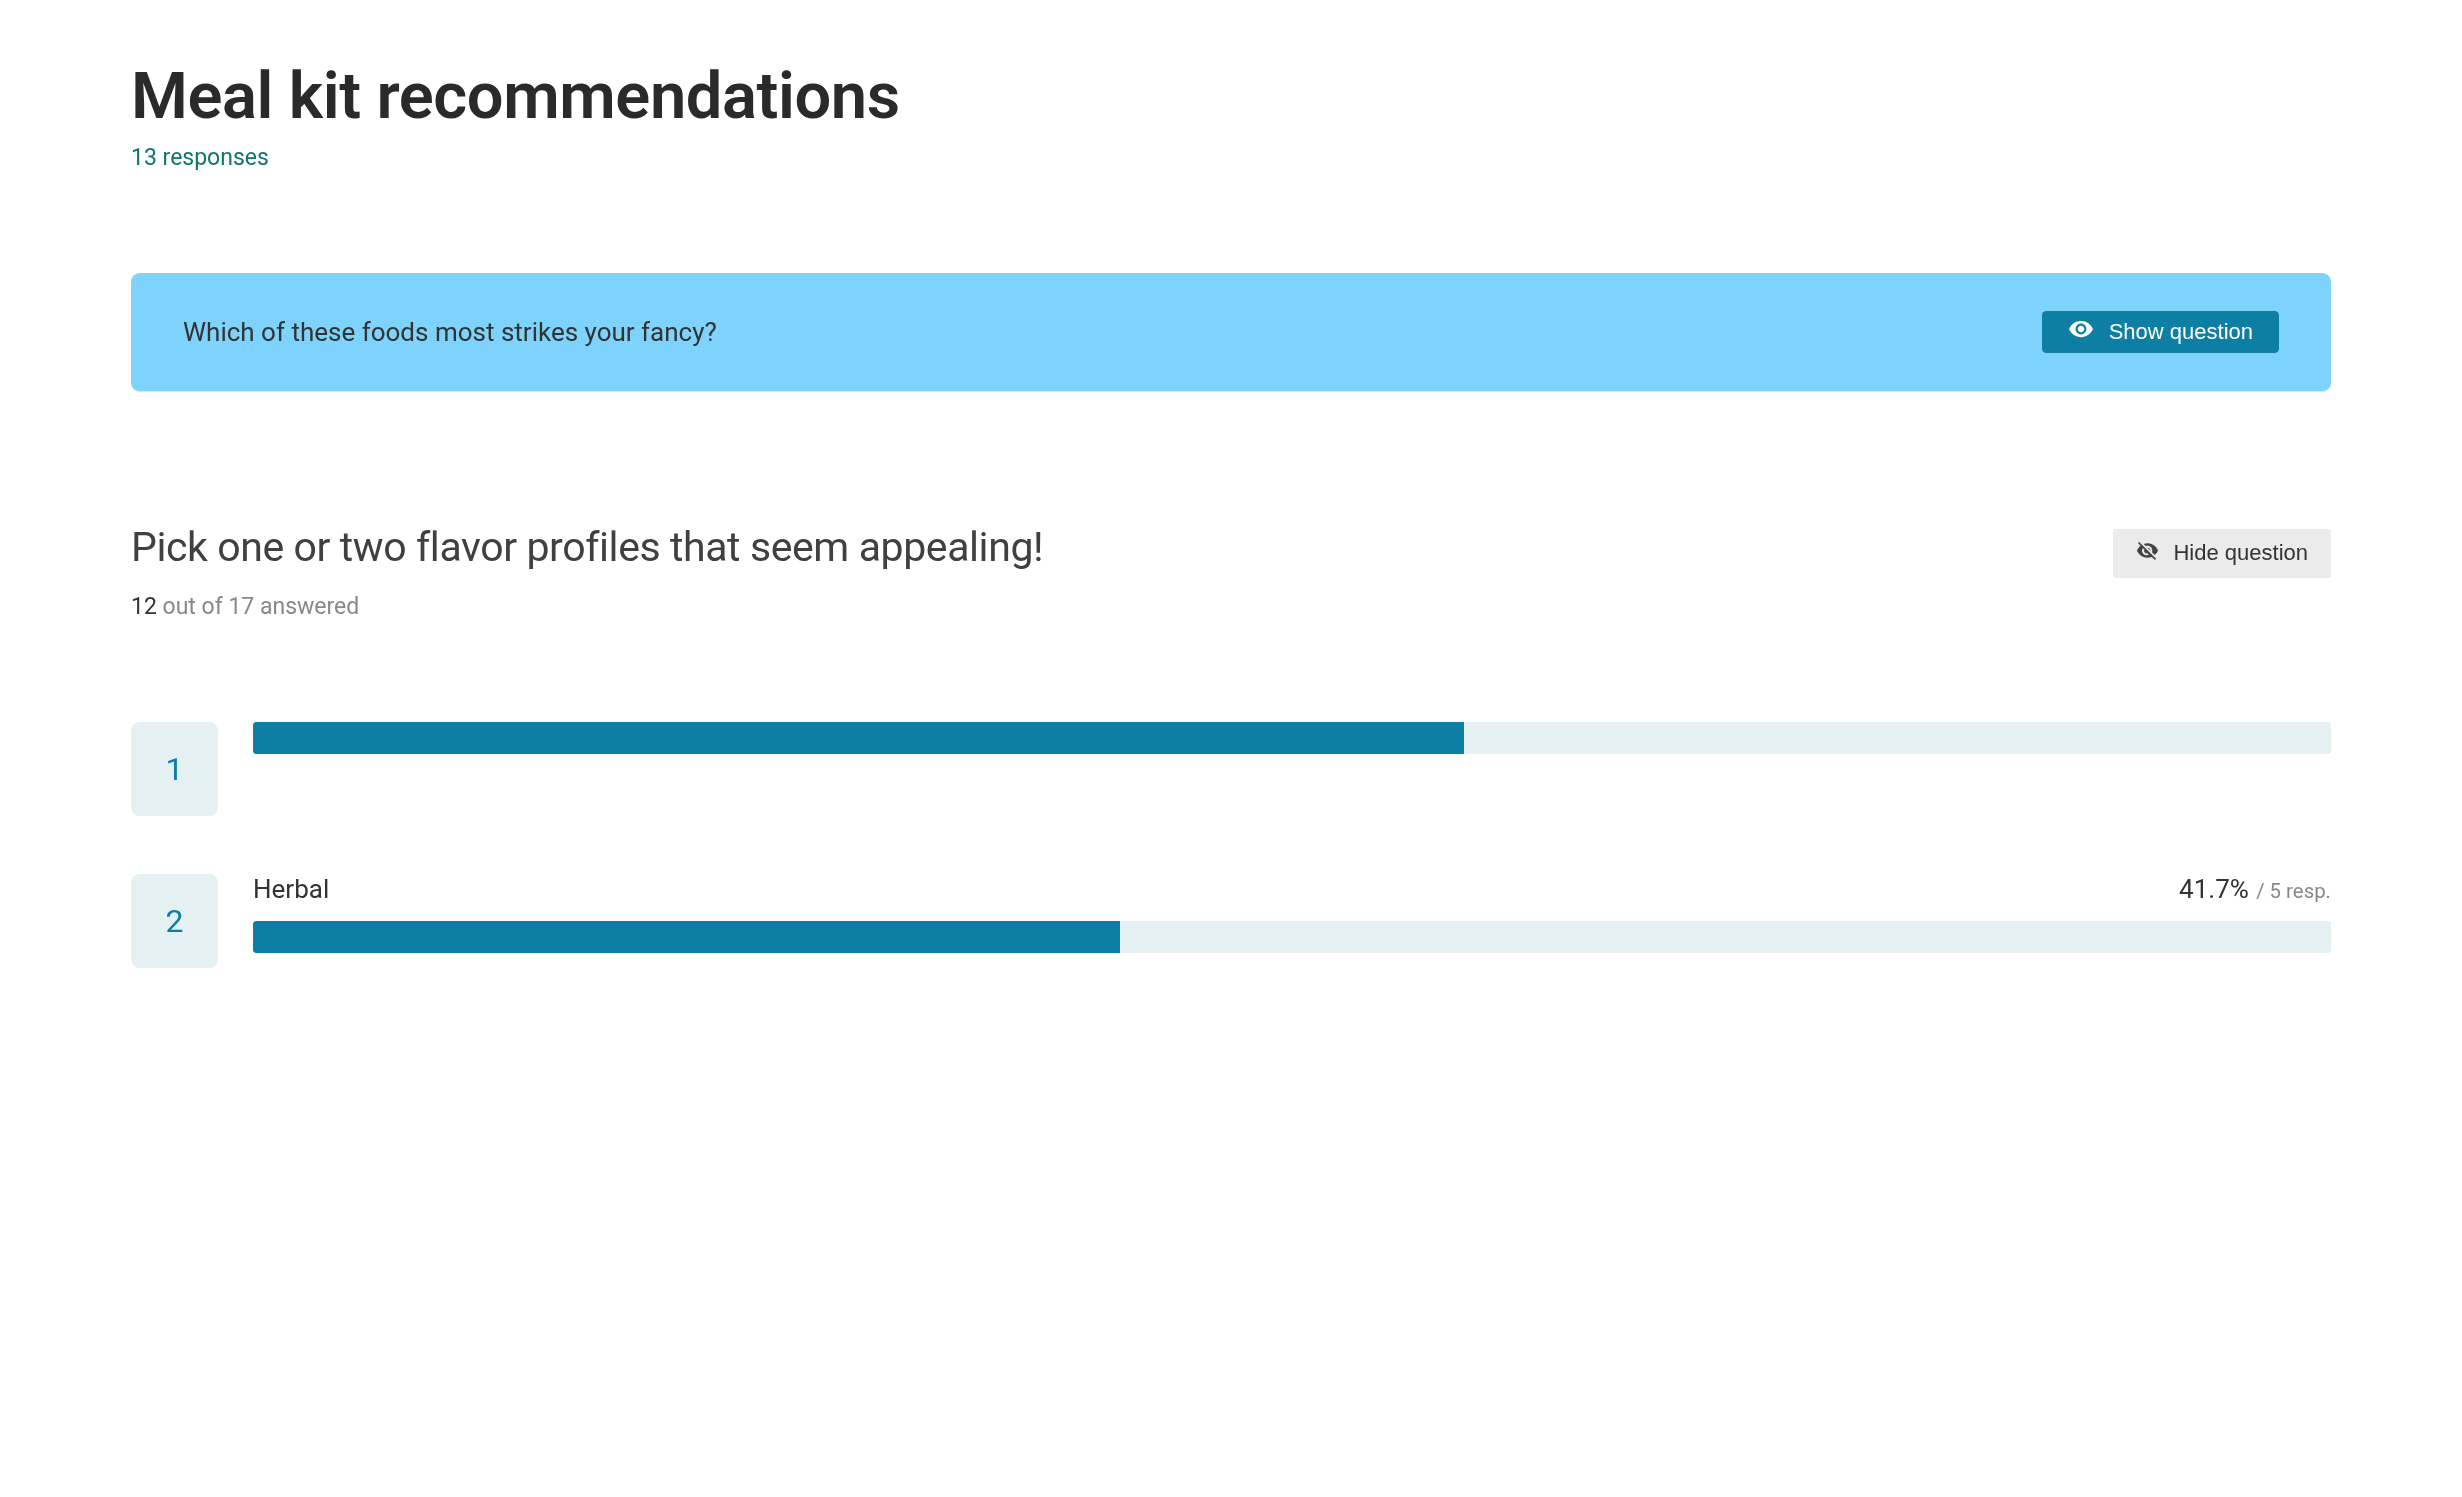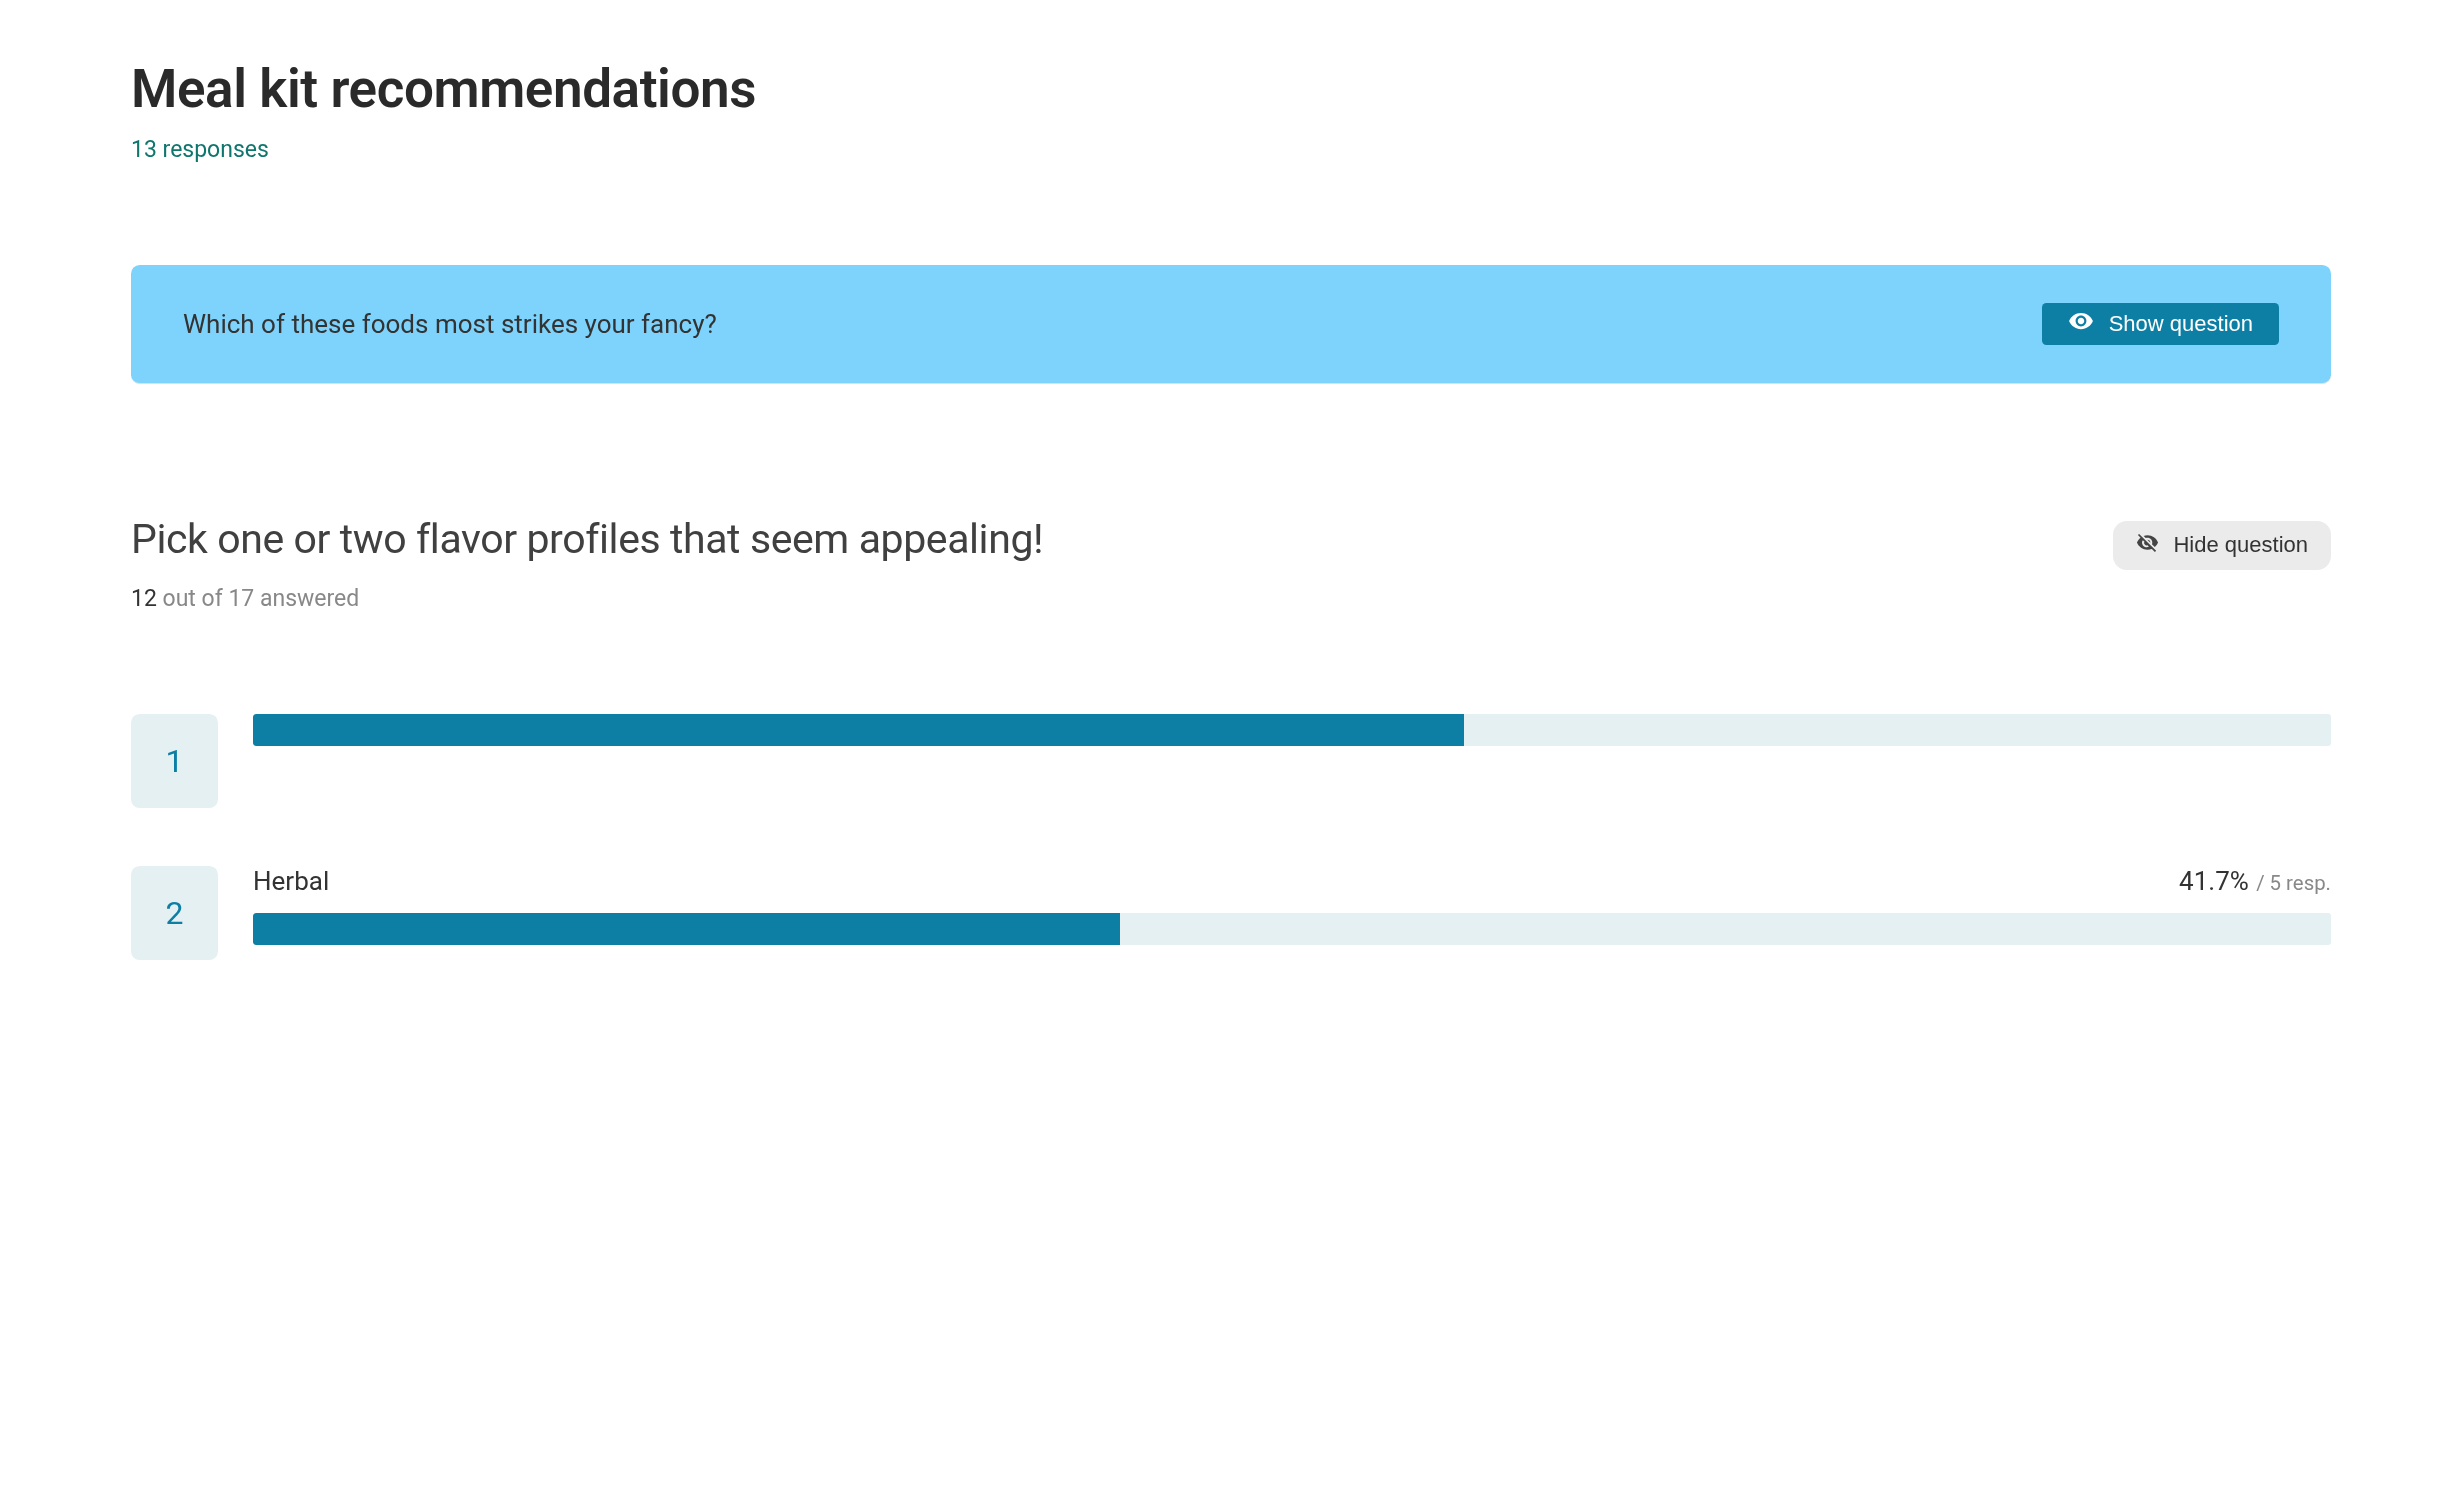--- a/index.html
+++ b/index.html
@@ -7,24 +7,24 @@
       padding: 0;
       box-sizing: border-box;
     }
     body {
       font-family: -apple-system, BlinkMacSystemFont, "Segoe UI", Roboto, "Helvetica Neue", Arial, sans-serif;
       background: #ffffff;
       color: #333333;
       padding: 58px 131px;
     }
     .page-title {
-      font-size: 53px;
+      font-size: 65px;
       font-weight: 600;
       color: #2a2a2a;
-      margin-bottom: 16px;
+      margin-bottom: 10px;
       letter-spacing: -0.4px;
     }
     .response-count {
       font-size: 23px;
       color: #0f766e;
       margin-bottom: 102px;
     }
     .hidden-question-card {
       background: #7dd3fc;
       border-radius: 8.7px;
@@ -67,21 +67,21 @@
       font-size: 41px;
       font-weight: 400;
       color: #404040;
       letter-spacing: -0.4px;
       text-align: center;
     }
     .hide-question-btn {
       background: #ebebeb;
       color: #333333;
       border: none;
-      border-radius: 14px;
+      border-radius: 3px;
       padding: 10.2px 23px;
       font-size: 22px;
       font-weight: 500;
       display: flex;
       align-items: center;
       gap: 14.5px;
       cursor: pointer;
       margin-top: 5.8px;
     }
     .hide-question-btn svg {

